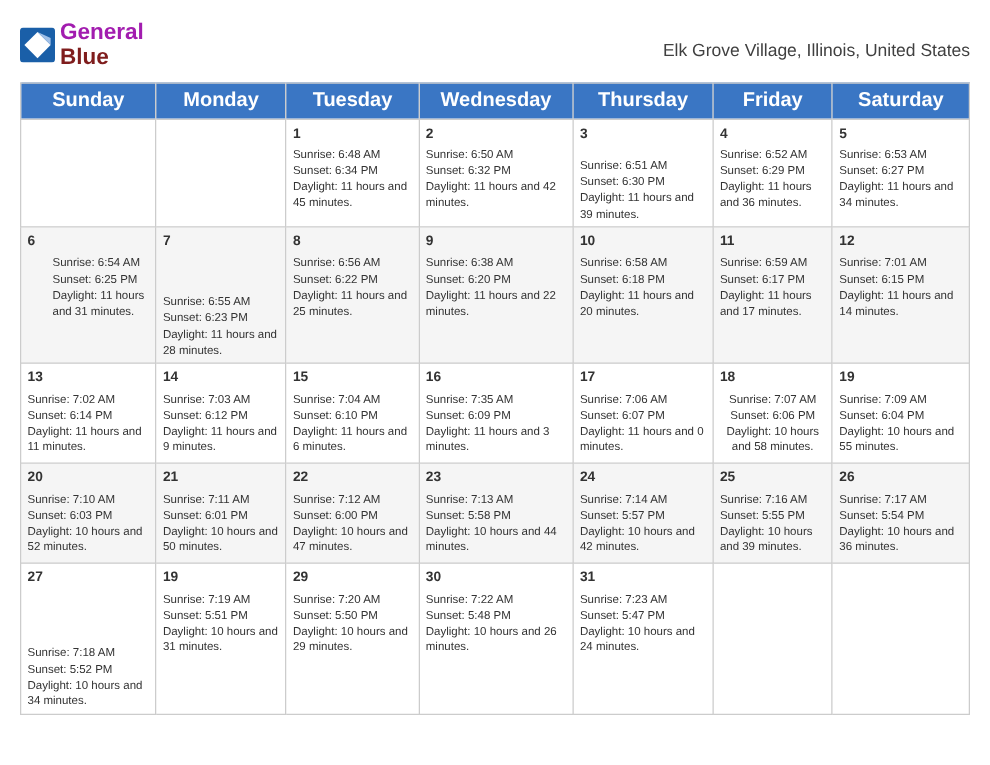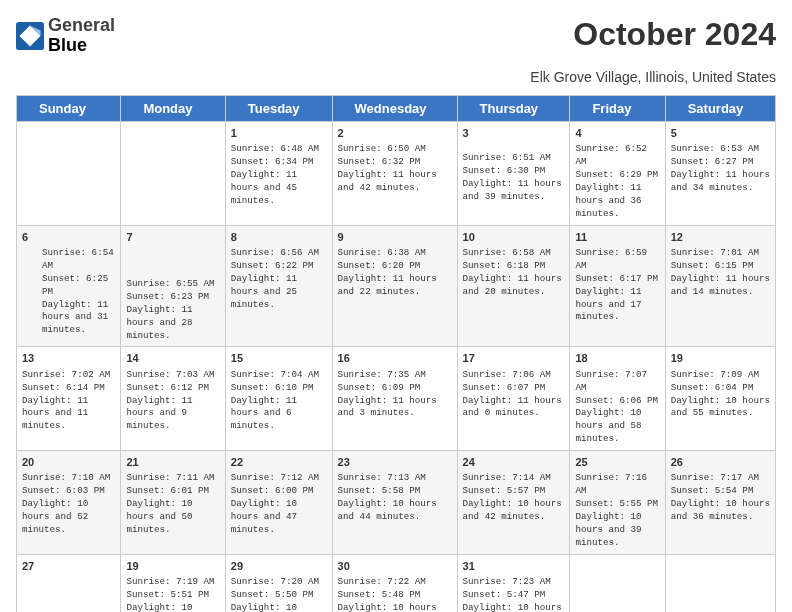--- a/index.html
+++ b/index.html
@@ -20,21 +20,21 @@
       display: flex;
       align-items: center;
     }
     .logo-text {
       font-size: 18px;
       font-weight: bold;
       color: #333;
       line-height: 1.1;
     }
     .logo-text span {
-      color: #404040;
+      color: #a21caf;
     }
     .logo-icon {
       width: 28px;
       height: 28px;
       margin-right: 4px;
     }
     .title-block {
       text-align: right;
     }
     .title-block h1 {
@@ -49,23 +49,23 @@
       margin-top: 16px;
     }
     table {
       width: 100%;
       border-collapse: collapse;
       font-size: 10px;
     }
     thead tr th {
       background-color: #3a76c4;
       color: #fff;
-      padding: 5px 22px;
-      text-align: left;
-      font-size: 13px;
+      padding: 5px 10px;
+      text-align: center;
+      font-size: 16px;
       font-weight: bold;
       border: 1px solid #ccc;
     }
     tbody tr td {
       border: 1px solid #ccc;
       padding: 4px 5px;
       vertical-align: top;
       font-size: 9.5px;
       color: #333;
       line-height: 1.4;
@@ -79,40 +79,38 @@
     }
     .day-number {
       font-weight: bold;
       font-size: 11px;
       display: block;
       margin-bottom: 2px;
     }
     .day-detail {
       color: #333;
       font-size: 9.2px;
-      font-family: Liberation Mono, monospace;
     }
   </style>
 </head>
 <body>
 
 <div class="header">
   <div class="logo">
     <svg class="logo-icon" viewBox="0 0 40 40">
       <rect x="0" y="0" width="40" height="40" rx="4" fill="#1a5fa8"></rect>
       <polygon points="20,5 35,20 20,35 5,20" fill="white"></polygon>
       <polygon points="20,5 35,12 35,20" fill="#a0c0e8"></polygon>
     </svg>
     <div class="logo-text">
       <div><span>General</span></div>
-      <div><span style="color:#000000">Blue</span></div>
+      <div><span style="color:#7f1d1d">Blue</span></div>
     </div>
   </div>
   <div class="title-block">
-    <h1>October 2024</h1>
     <h2>Elk Grove Village, Illinois, United States</h2>
   </div>
 </div>
 
 <table>
   <thead>
     <tr id="header-row">
         <th>Sunday</th>
         <th>Monday</th>
         <th>Tuesday</th>
@@ -227,21 +225,21 @@
 Daylight: 11 hours and 3 minutes.</div>
         </td>
         <td>
           <span class="day-number">17</span>
           <div class="day-detail" style="white-space: pre-line;">Sunrise: 7:06 AM
 Sunset: 6:07 PM
 Daylight: 11 hours and 0 minutes.</div>
         </td>
         <td>
           <span class="day-number">18</span>
-          <div class="day-detail" style="white-space: pre-line;">Sunrise: 7:07 AM
+          <div class="day-detail" style="white-space: pre-line; text-align: center;">Sunrise: 7:07 AM
 Sunset: 6:06 PM
 Daylight: 10 hours and 58 minutes.</div>
         </td>
         <td>
           <span class="day-number">19</span>
           <div class="day-detail" style="white-space: pre-line;">Sunrise: 7:09 AM
 Sunset: 6:04 PM
 Daylight: 10 hours and 55 minutes.</div>
         </td>
       </tr>

